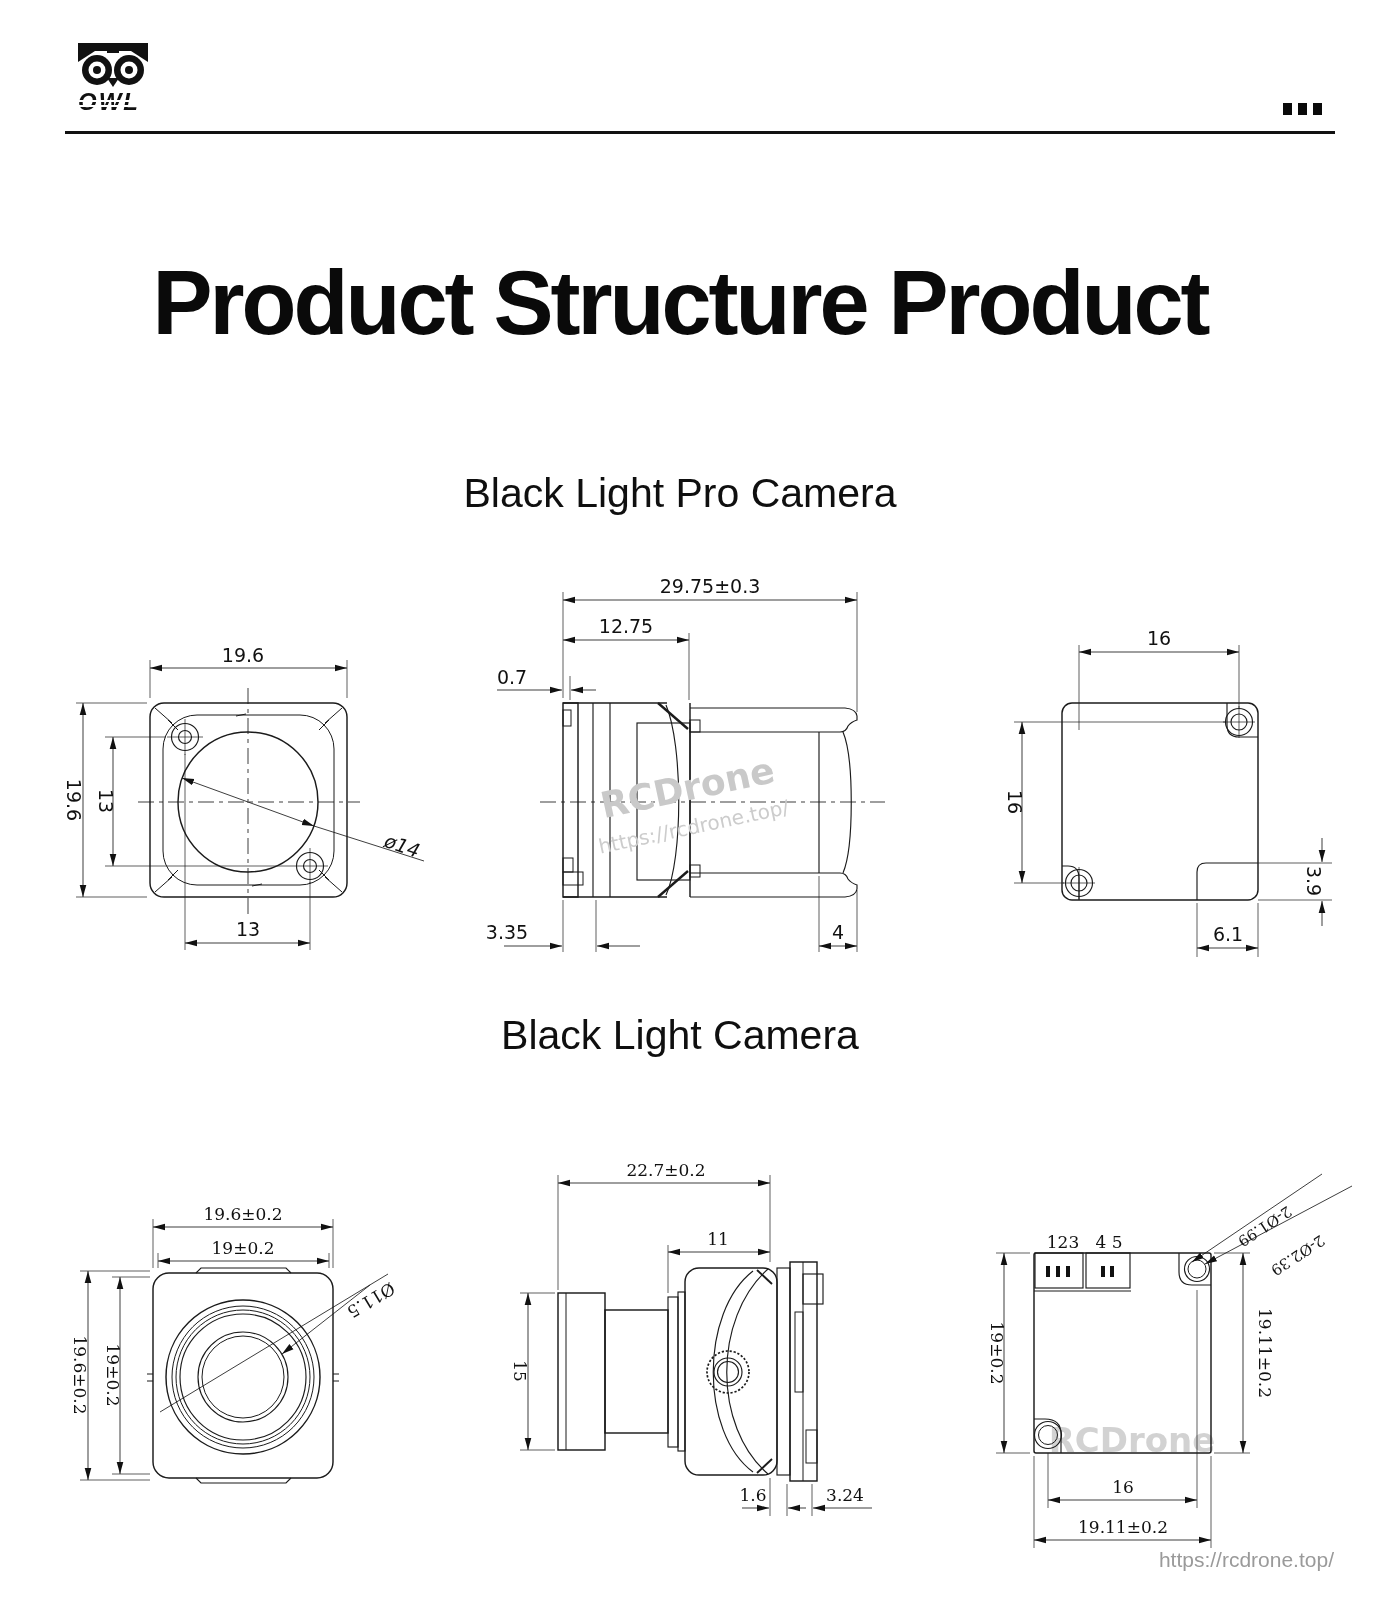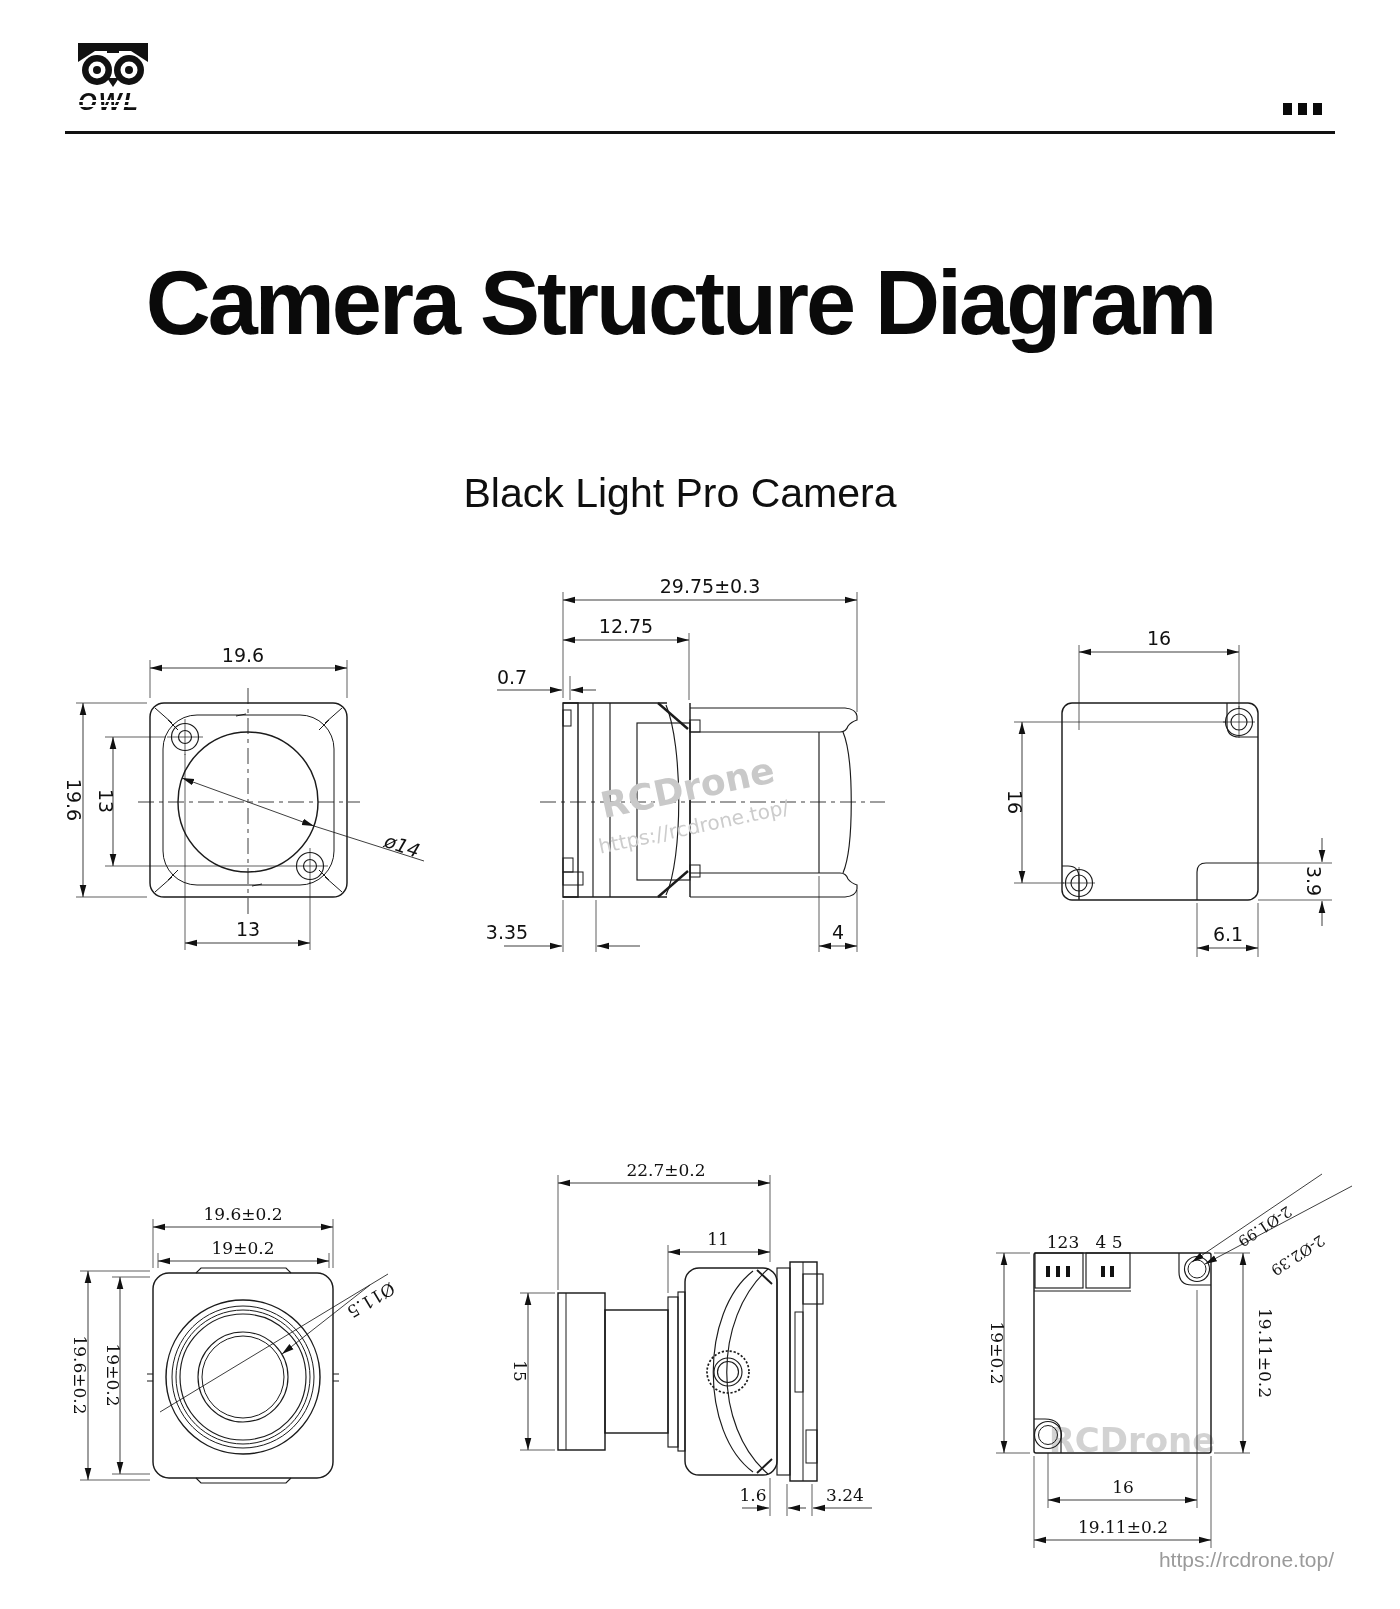--- a/index.html
+++ b/index.html
@@ -64,21 +64,21 @@
     <div style="height:2px;background:#fff;"></div>
   </div>
 
   <div class="abs menu-dots">
     <span></span>
       <span></span>
       <span></span>
   </div>
   <div class="abs divider"></div>
 
-  <div class="abs page-title">Camera Structure Diagram</div>
+  <div class="abs page-title">Product Structure Product</div>
   <div class="abs section-title" style="top:450px;margin-top:20px;">Black Light Pro Camera</div>
 
   <svg class="abs" style="left:50px;top:630px;" width="410" height="330" viewBox="50 630 410 330">
     <g>
       <rect class="s14" x="150" y="703" width="197" height="194" rx="14"></rect>
       <rect class="s10" x="163" y="715" width="171" height="170" rx="34"></rect>
       <line class="s10" x1="155" y1="708" x2="172" y2="723"></line>
       <line class="s10" x1="342" y1="708" x2="325" y2="723"></line>
       <line class="s10" x1="342" y1="892" x2="325" y2="877"></line>
       <line class="s10" x1="155" y1="892" x2="172" y2="877"></line>
@@ -214,20 +214,21 @@
       <line class="dim" x1="1322" y1="926" x2="1322" y2="901" marker-end="url(#arr)"></line>
       <text class="d1b" x="1307" y="881" text-anchor="middle" transform="rotate(90 1307 881)">3.9</text>
 
       <line class="ext" x1="1197" y1="903" x2="1197" y2="957"></line>
       <line class="ext" x1="1258" y1="903" x2="1258" y2="957"></line>
       <line class="dim" x1="1197" y1="948" x2="1258" y2="948" marker-start="url(#arr)" marker-end="url(#arr)"></line>
       <text class="d1b" x="1228" y="941" text-anchor="middle">6.1</text>
     </g>
   </svg>
 
+  <div class="abs section-title" style="top:1012px;">Black Light Camera</div>
 
   <svg class="abs" style="left:60px;top:1190px;" width="400" height="330" viewBox="60 1190 400 330">
     <g>
       <rect class="s14" x="153" y="1273" width="180" height="205" rx="16"></rect>
       <polyline class="s12" points="196,1273 201,1268 286,1268 291,1273"></polyline>
       <polyline class="s12" points="196,1478 201,1483 286,1483 291,1478"></polyline>
       <line class="s10" x1="147" y1="1374" x2="153" y2="1374"></line>
       <line class="s10" x1="147" y1="1381" x2="153" y2="1381"></line>
       <line class="s10" x1="333" y1="1374" x2="339" y2="1374"></line>
       <line class="s10" x1="333" y1="1381" x2="339" y2="1381"></line>

